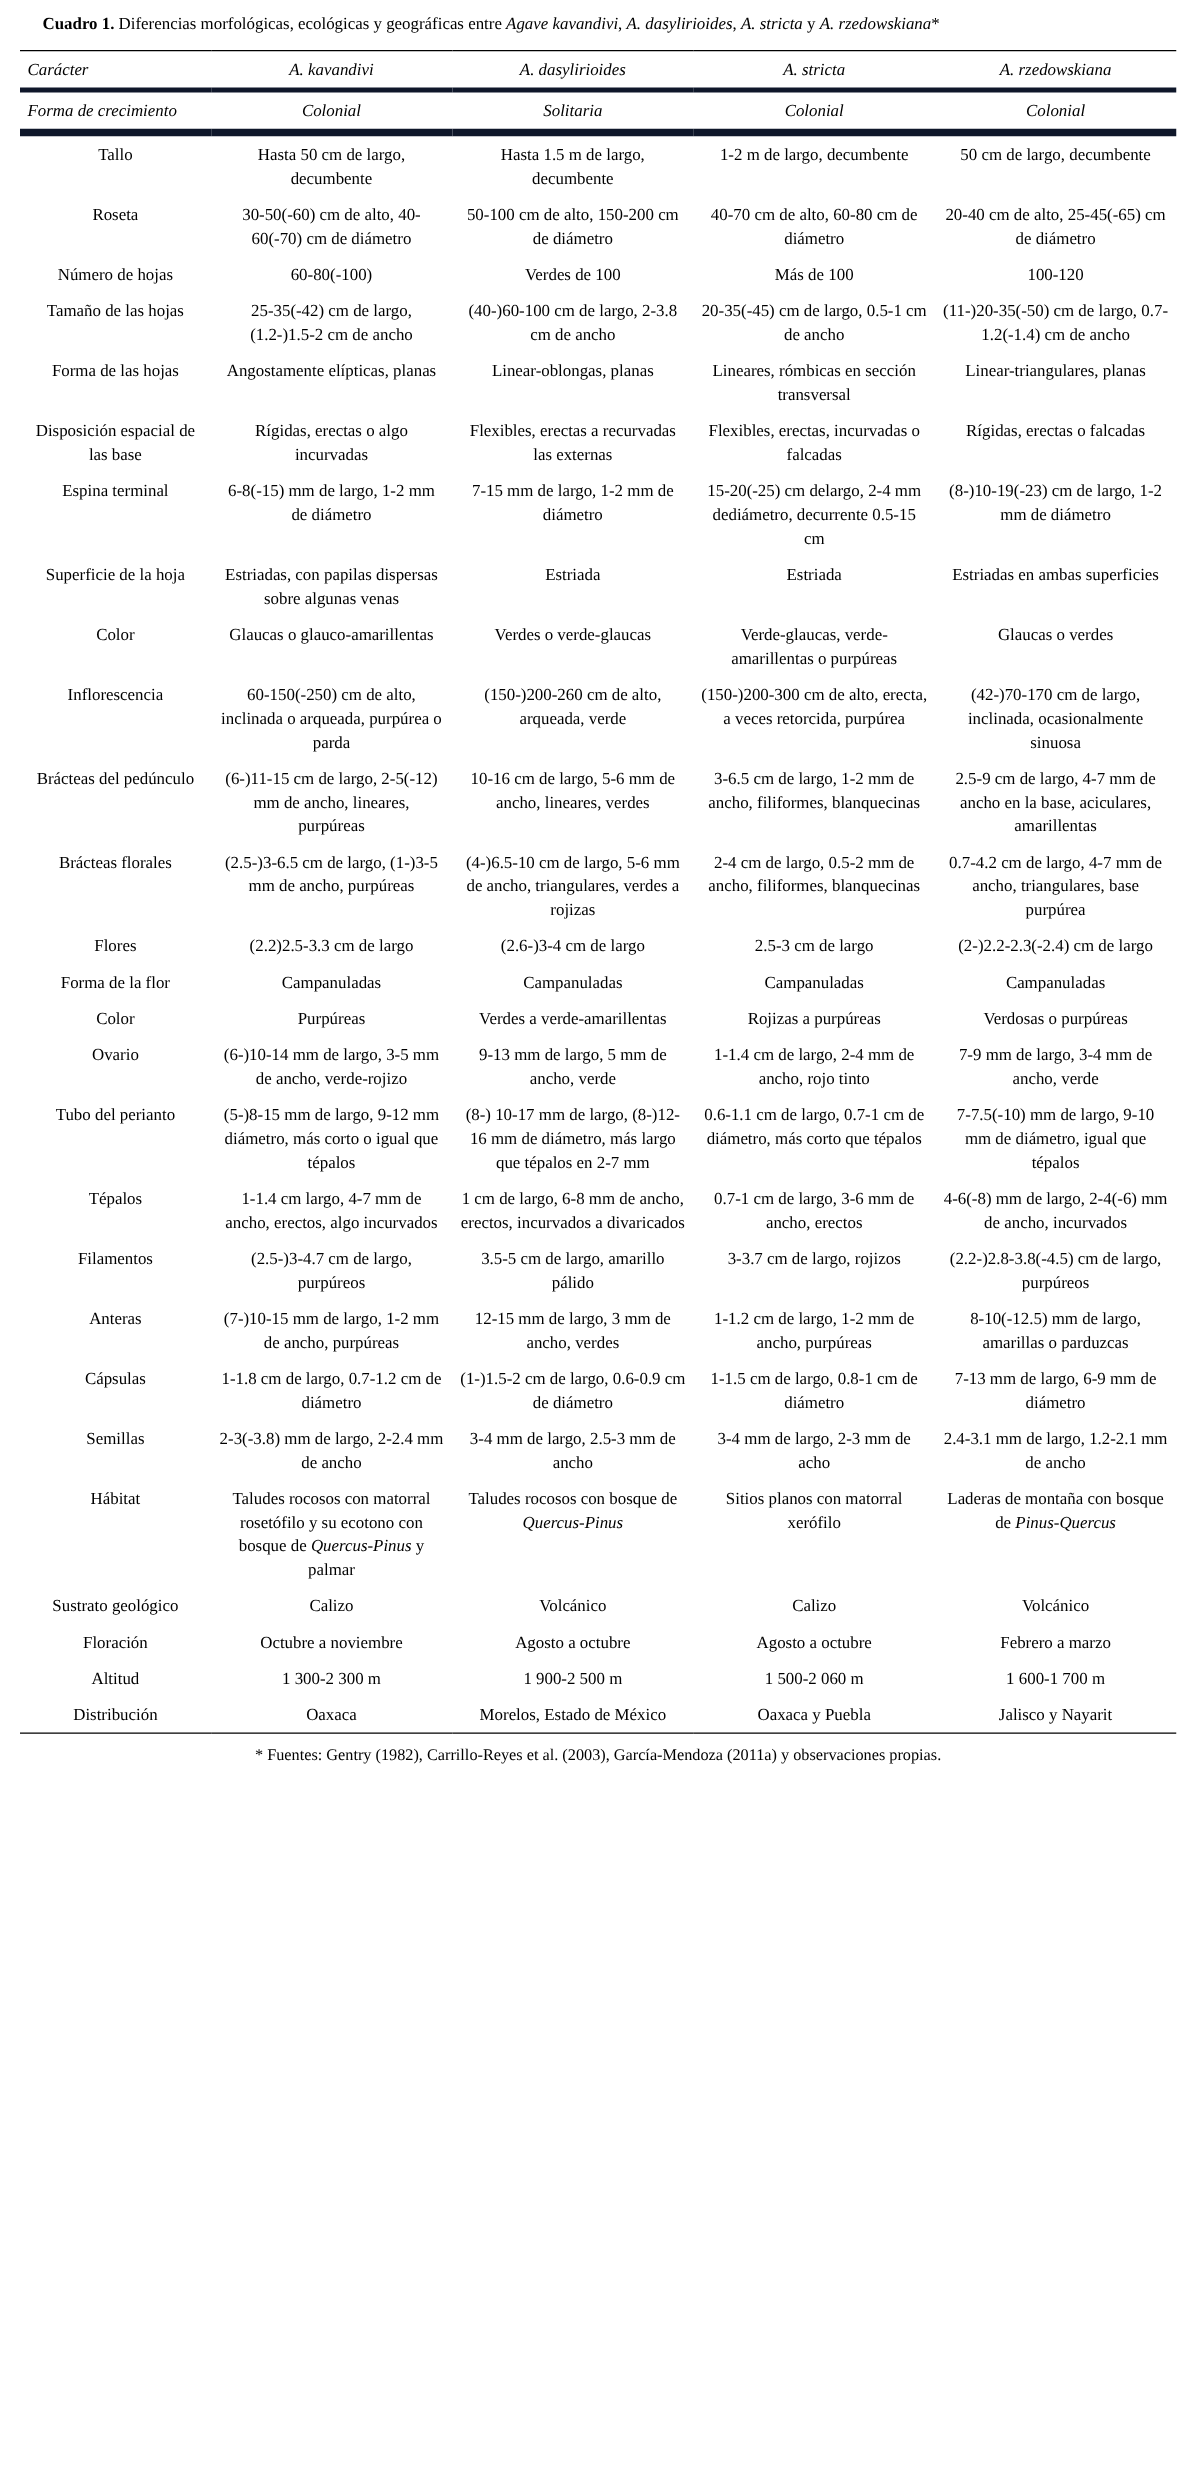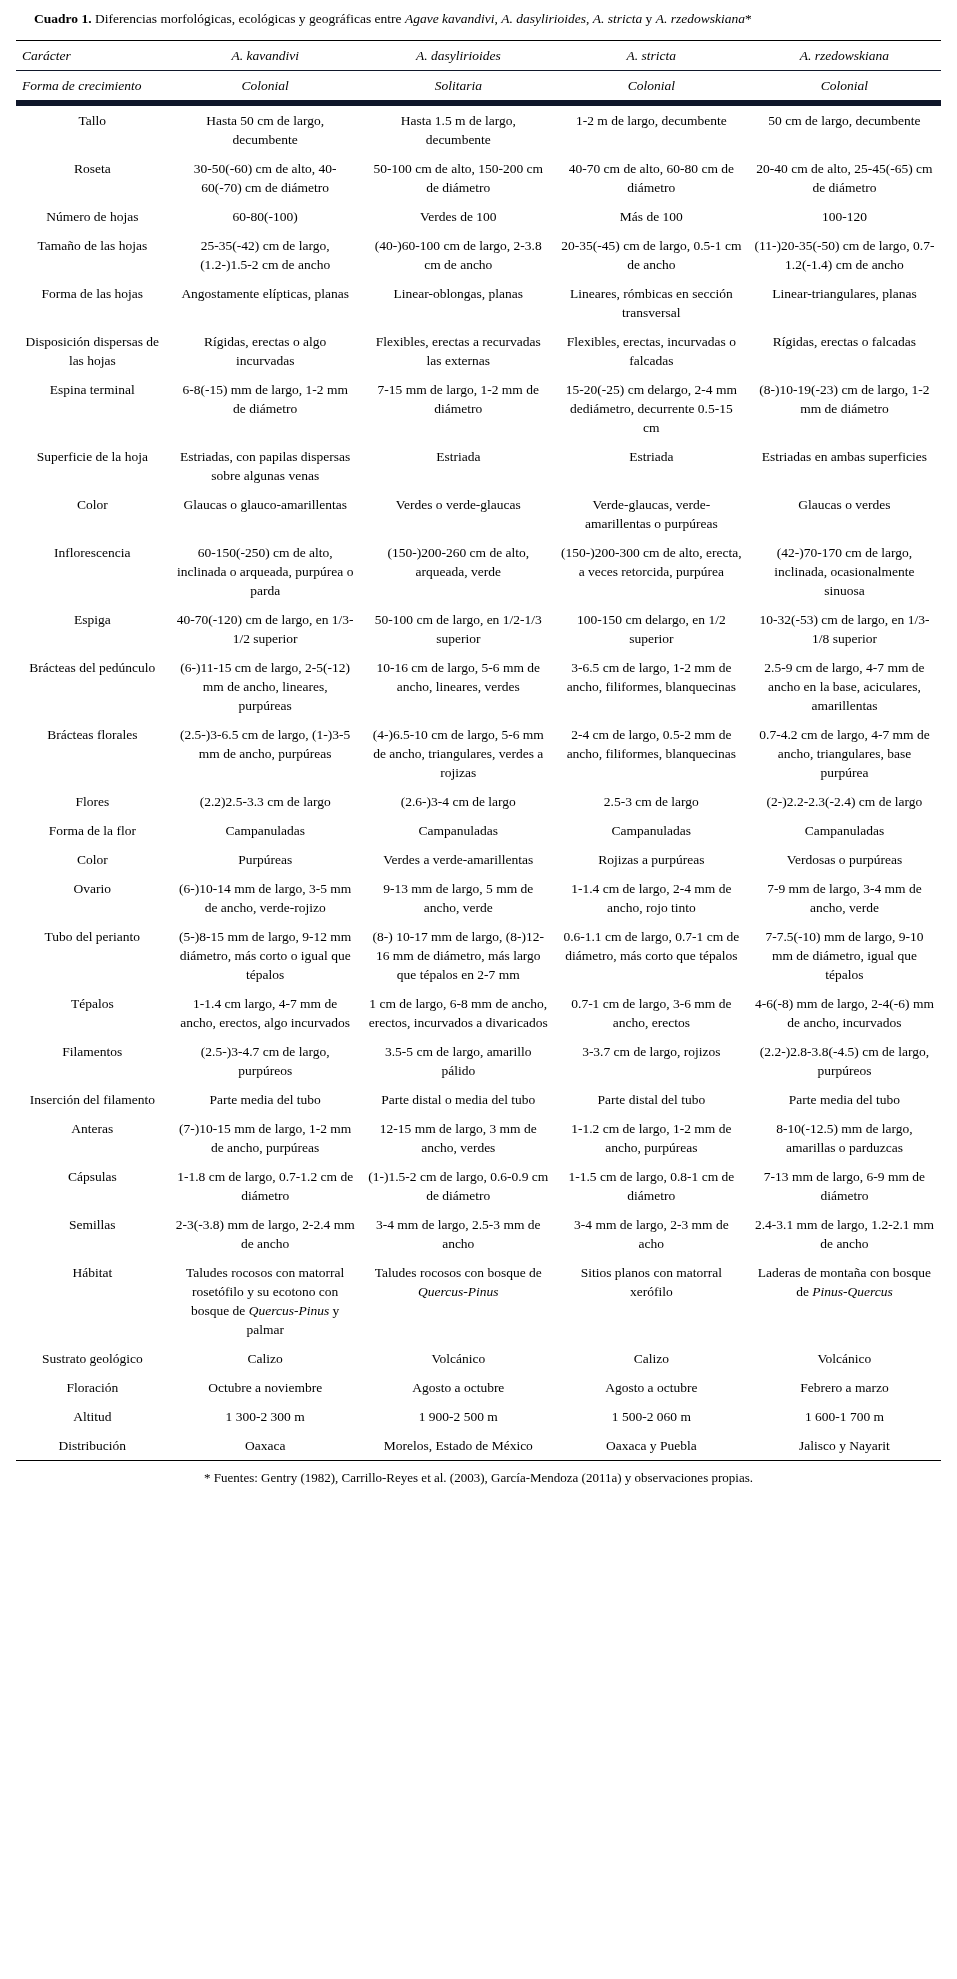--- a/index.html
+++ b/index.html
@@ -30,21 +30,21 @@
     border-bottom: 1.5px solid #000;
   }
   col.c0 { width: 16.5%; }
   col.cv { width: 20.875%; }
   thead th {
     font-weight: normal;
     font-style: italic;
     padding: 5px 6px;
     vertical-align: top;
   }
-  thead tr.head-row { border-bottom: 1px solid #0f172a; }
+  thead tr.head-row { border-bottom: 4px solid #0f172a; }
   thead tr.subhead-row { border-bottom: 6px solid #0f172a; }
   thead th.h-char { text-align: left; }
   thead th.h-val { text-align: center; }
   tbody td {
     padding: 5px 6px;
     vertical-align: top;
   }
   tbody td.c-char { text-align: center; }
   tbody td.c-val { text-align: center; }
   .footnote {
@@ -118,21 +118,21 @@
           <td class="c-val">(11-)20-35(-50) cm de largo, 0.7-1.2(-1.4) cm de ancho</td>
         </tr>
         <tr>
           <td class="c-char">Forma de las hojas</td>
           <td class="c-val">Angostamente elípticas, planas</td>
           <td class="c-val">Linear-oblongas, planas</td>
           <td class="c-val">Lineares, rómbicas en sección transversal</td>
           <td class="c-val">Linear-triangulares, planas</td>
         </tr>
         <tr>
-          <td class="c-char">Disposición dispersas de las hojas</td>
+          <td class="c-char">Disposición espacial de las base</td>
           <td class="c-val">Rígidas, erectas o algo incurvadas</td>
           <td class="c-val">Flexibles, erectas a recurvadas las externas</td>
           <td class="c-val">Flexibles, erectas, incurvadas o falcadas</td>
           <td class="c-val">Rígidas, erectas o falcadas</td>
         </tr>
         <tr>
           <td class="c-char">Espina terminal</td>
           <td class="c-val">6-8(-15) mm de largo, 1-2 mm de diámetro</td>
           <td class="c-val">7-15 mm de largo, 1-2 mm de diámetro</td>
           <td class="c-val">15-20(-25) cm delargo, 2-4 mm dediámetro, decurrente 0.5-15 cm</td>
@@ -153,27 +153,20 @@
           <td class="c-val">Glaucas o verdes</td>
         </tr>
         <tr>
           <td class="c-char">Inflorescencia</td>
           <td class="c-val">60-150(-250) cm de alto, inclinada o arqueada, purpúrea o parda</td>
           <td class="c-val">(150-)200-260 cm de alto, arqueada, verde</td>
           <td class="c-val">(150-)200-300 cm de alto, erecta, a veces retorcida, purpúrea</td>
           <td class="c-val">(42-)70-170 cm de largo, inclinada, ocasionalmente sinuosa</td>
         </tr>
         <tr>
-          <td class="c-char">Espiga</td>
-          <td class="c-val">40-70(-120) cm de largo, en 1/3-1/2 superior</td>
-          <td class="c-val">50-100 cm de largo, en 1/2-1/3 superior</td>
-          <td class="c-val">100-150 cm delargo, en 1/2 superior</td>
-          <td class="c-val">10-32(-53) cm de largo, en 1/3-1/8 superior</td>
-        </tr>
-        <tr>
           <td class="c-char">Brácteas del pedúnculo</td>
           <td class="c-val">(6-)11-15 cm de largo, 2-5(-12) mm de ancho, lineares, purpúreas</td>
           <td class="c-val">10-16 cm de largo, 5-6 mm de ancho, lineares, verdes</td>
           <td class="c-val">3-6.5 cm de largo, 1-2 mm de ancho, filiformes, blanquecinas</td>
           <td class="c-val">2.5-9 cm de largo, 4-7 mm de ancho en la base, aciculares, amarillentas</td>
         </tr>
         <tr>
           <td class="c-char">Brácteas florales</td>
           <td class="c-val">(2.5-)3-6.5 cm de largo, (1-)3-5 mm de ancho, purpúreas</td>
           <td class="c-val">(4-)6.5-10 cm de largo, 5-6 mm de ancho, triangulares, verdes a rojizas</td>
@@ -223,27 +216,20 @@
           <td class="c-val">4-6(-8) mm de largo, 2-4(-6) mm de ancho, incurvados</td>
         </tr>
         <tr>
           <td class="c-char">Filamentos</td>
           <td class="c-val">(2.5-)3-4.7 cm de largo, purpúreos</td>
           <td class="c-val">3.5-5 cm de largo, amarillo pálido</td>
           <td class="c-val">3-3.7 cm de largo, rojizos</td>
           <td class="c-val">(2.2-)2.8-3.8(-4.5) cm de largo, purpúreos</td>
         </tr>
         <tr>
-          <td class="c-char">Inserción del filamento</td>
-          <td class="c-val">Parte media del tubo</td>
-          <td class="c-val">Parte distal o media del tubo</td>
-          <td class="c-val">Parte distal del tubo</td>
-          <td class="c-val">Parte media del tubo</td>
-        </tr>
-        <tr>
           <td class="c-char">Anteras</td>
           <td class="c-val">(7-)10-15 mm de largo, 1-2 mm de ancho, purpúreas</td>
           <td class="c-val">12-15 mm de largo, 3 mm de ancho, verdes</td>
           <td class="c-val">1-1.2 cm de largo, 1-2 mm de ancho, purpúreas</td>
           <td class="c-val">8-10(-12.5) mm de largo, amarillas o parduzcas</td>
         </tr>
         <tr>
           <td class="c-char">Cápsulas</td>
           <td class="c-val">1-1.8 cm de largo, 0.7-1.2 cm de diámetro</td>
           <td class="c-val">(1-)1.5-2 cm de largo, 0.6-0.9 cm de diámetro</td>

